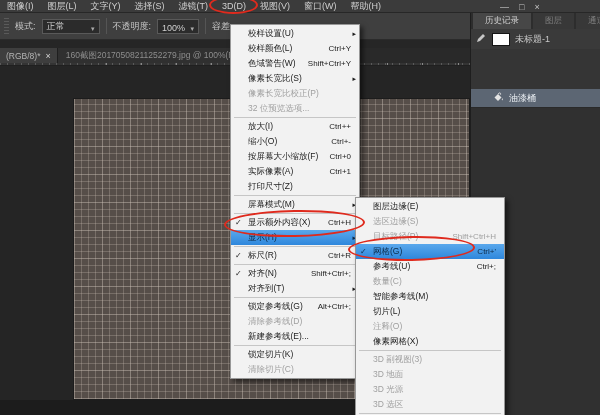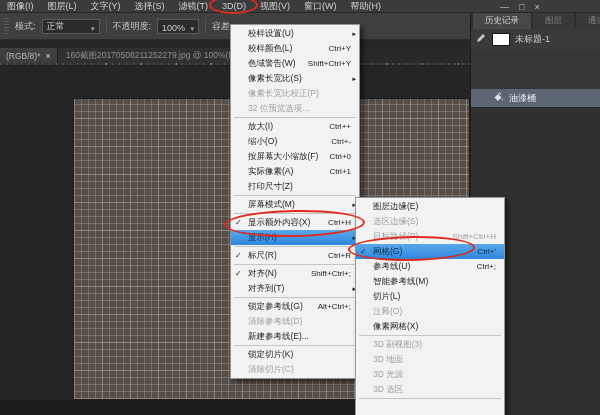--- a/index.html
+++ b/index.html
@@ -297,20 +297,23 @@
       </div>
       <div class="mrow hl">
         <span class="check">✓</span>
         <span>网格(G)</span>
         <span class="sc">Ctrl+'</span>
       </div>
       <div class="mrow">
         <span>参考线(U)</span>
         <span class="sc">Ctrl+;</span>
       </div>
+      <div class="mrow disabled">
+        <span>数量(C)</span>
+      </div>
       <div class="mrow">
         <span>智能参考线(M)</span>
       </div>
       <div class="mrow">
         <span>切片(L)</span>
       </div>
       <div class="mrow disabled">
         <span>注释(O)</span>
       </div>
       <div class="mrow">

